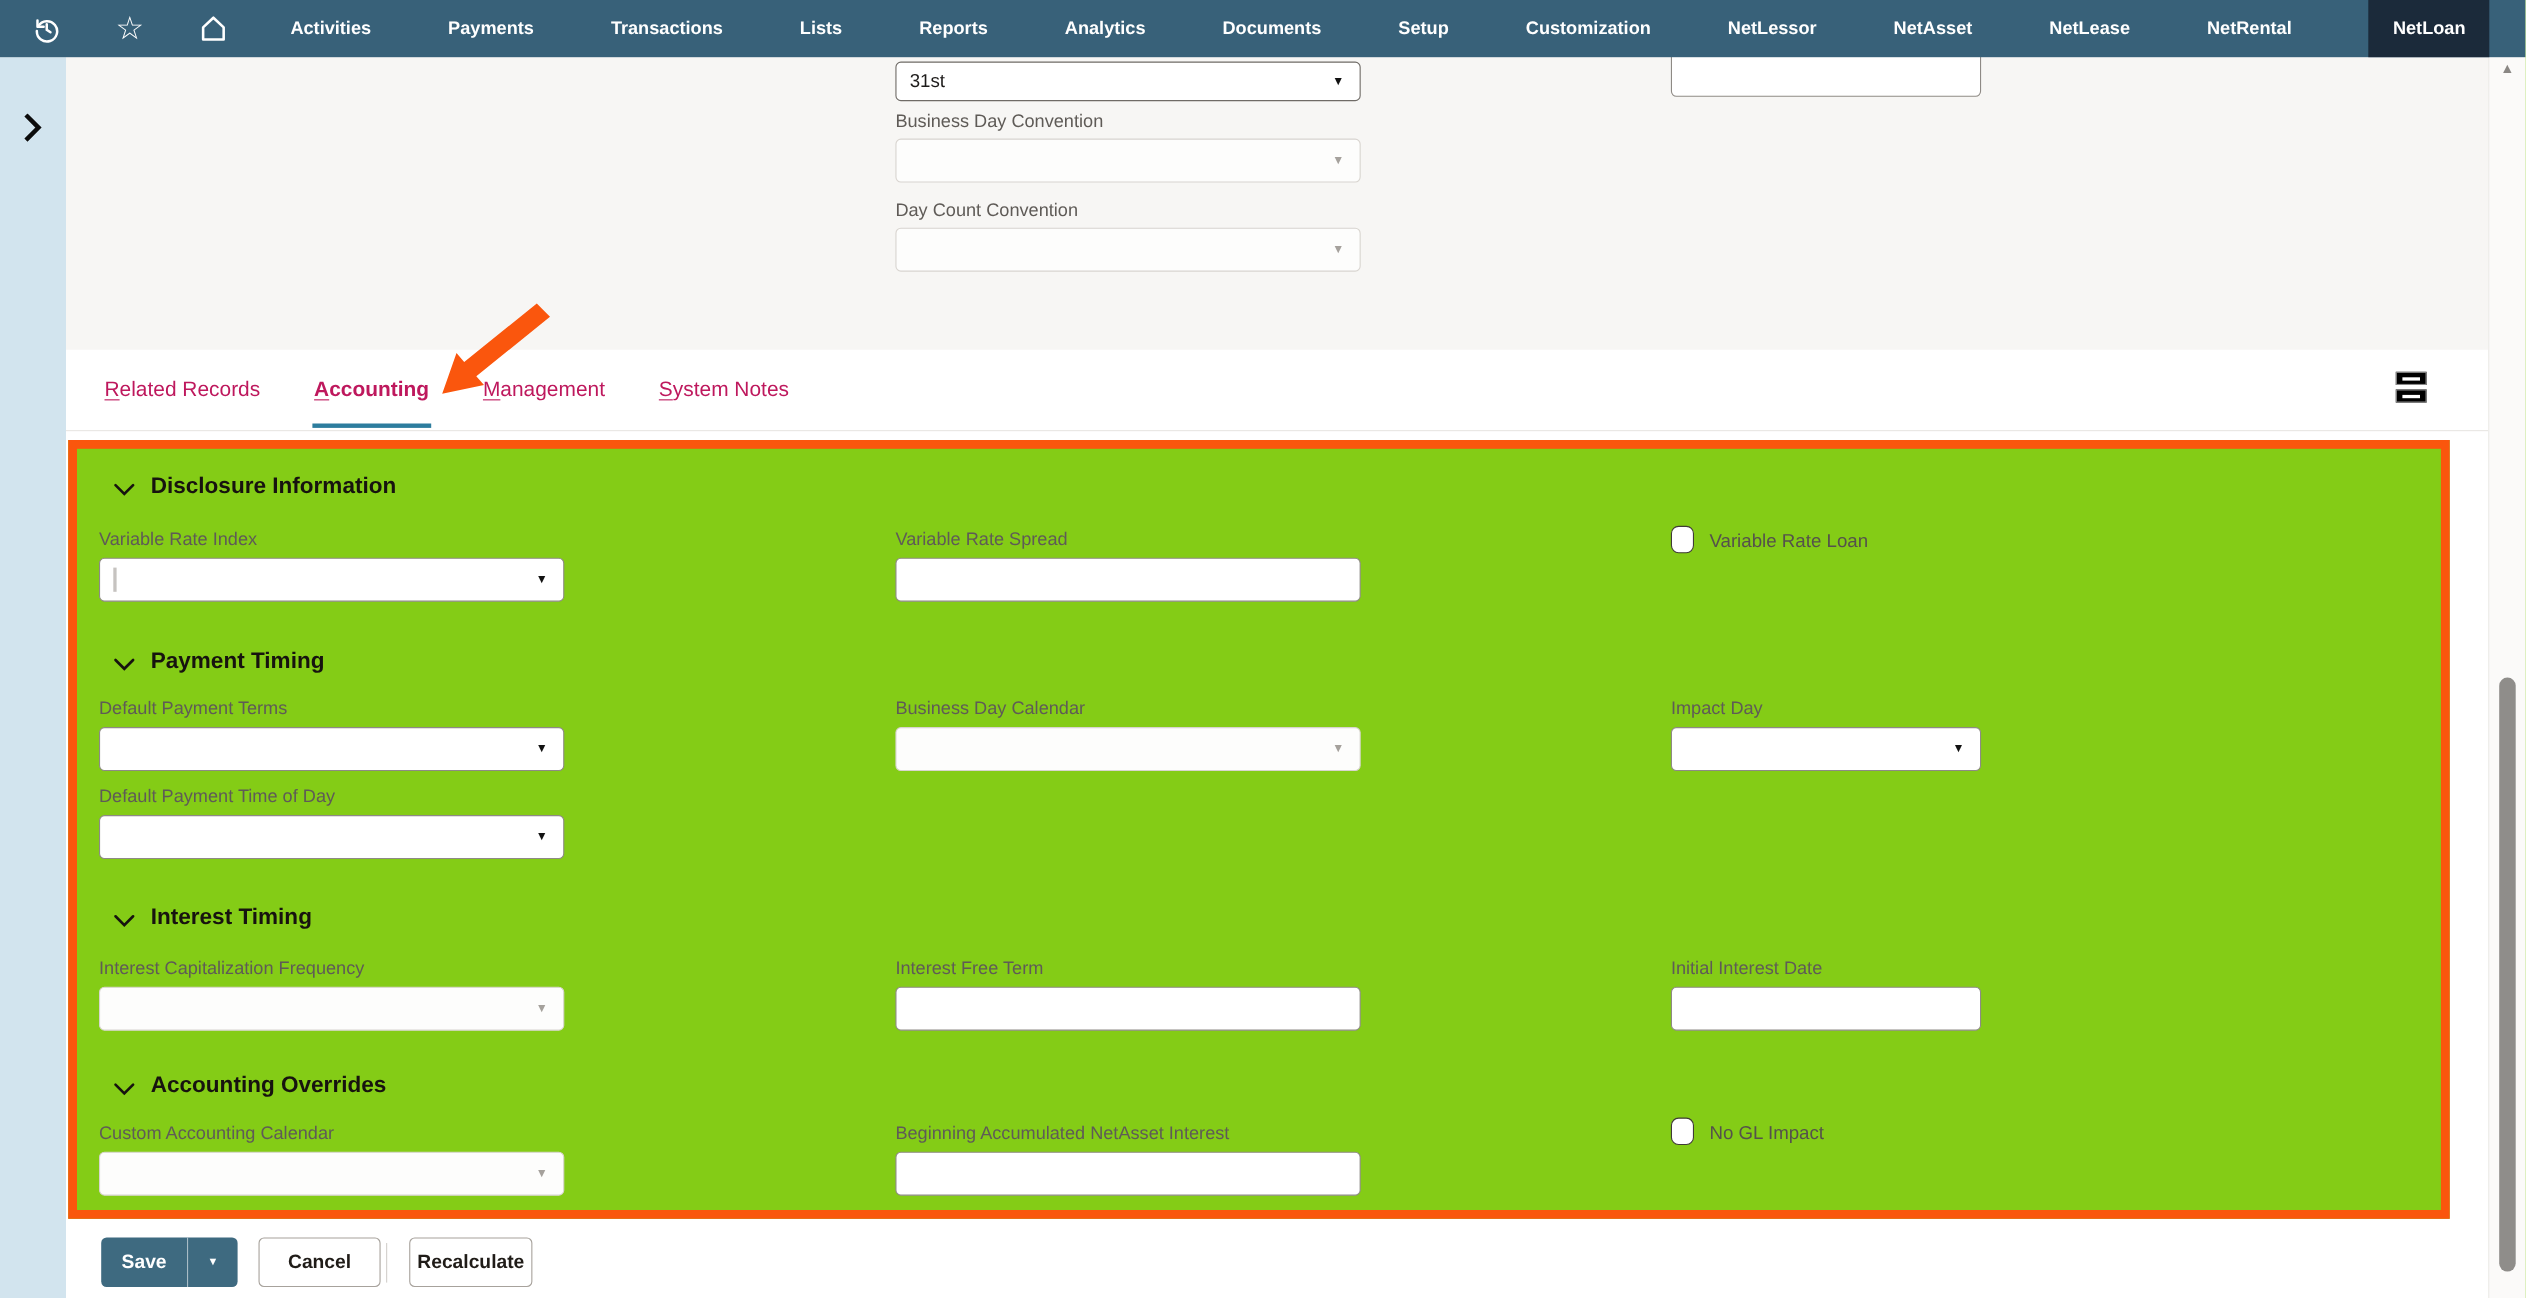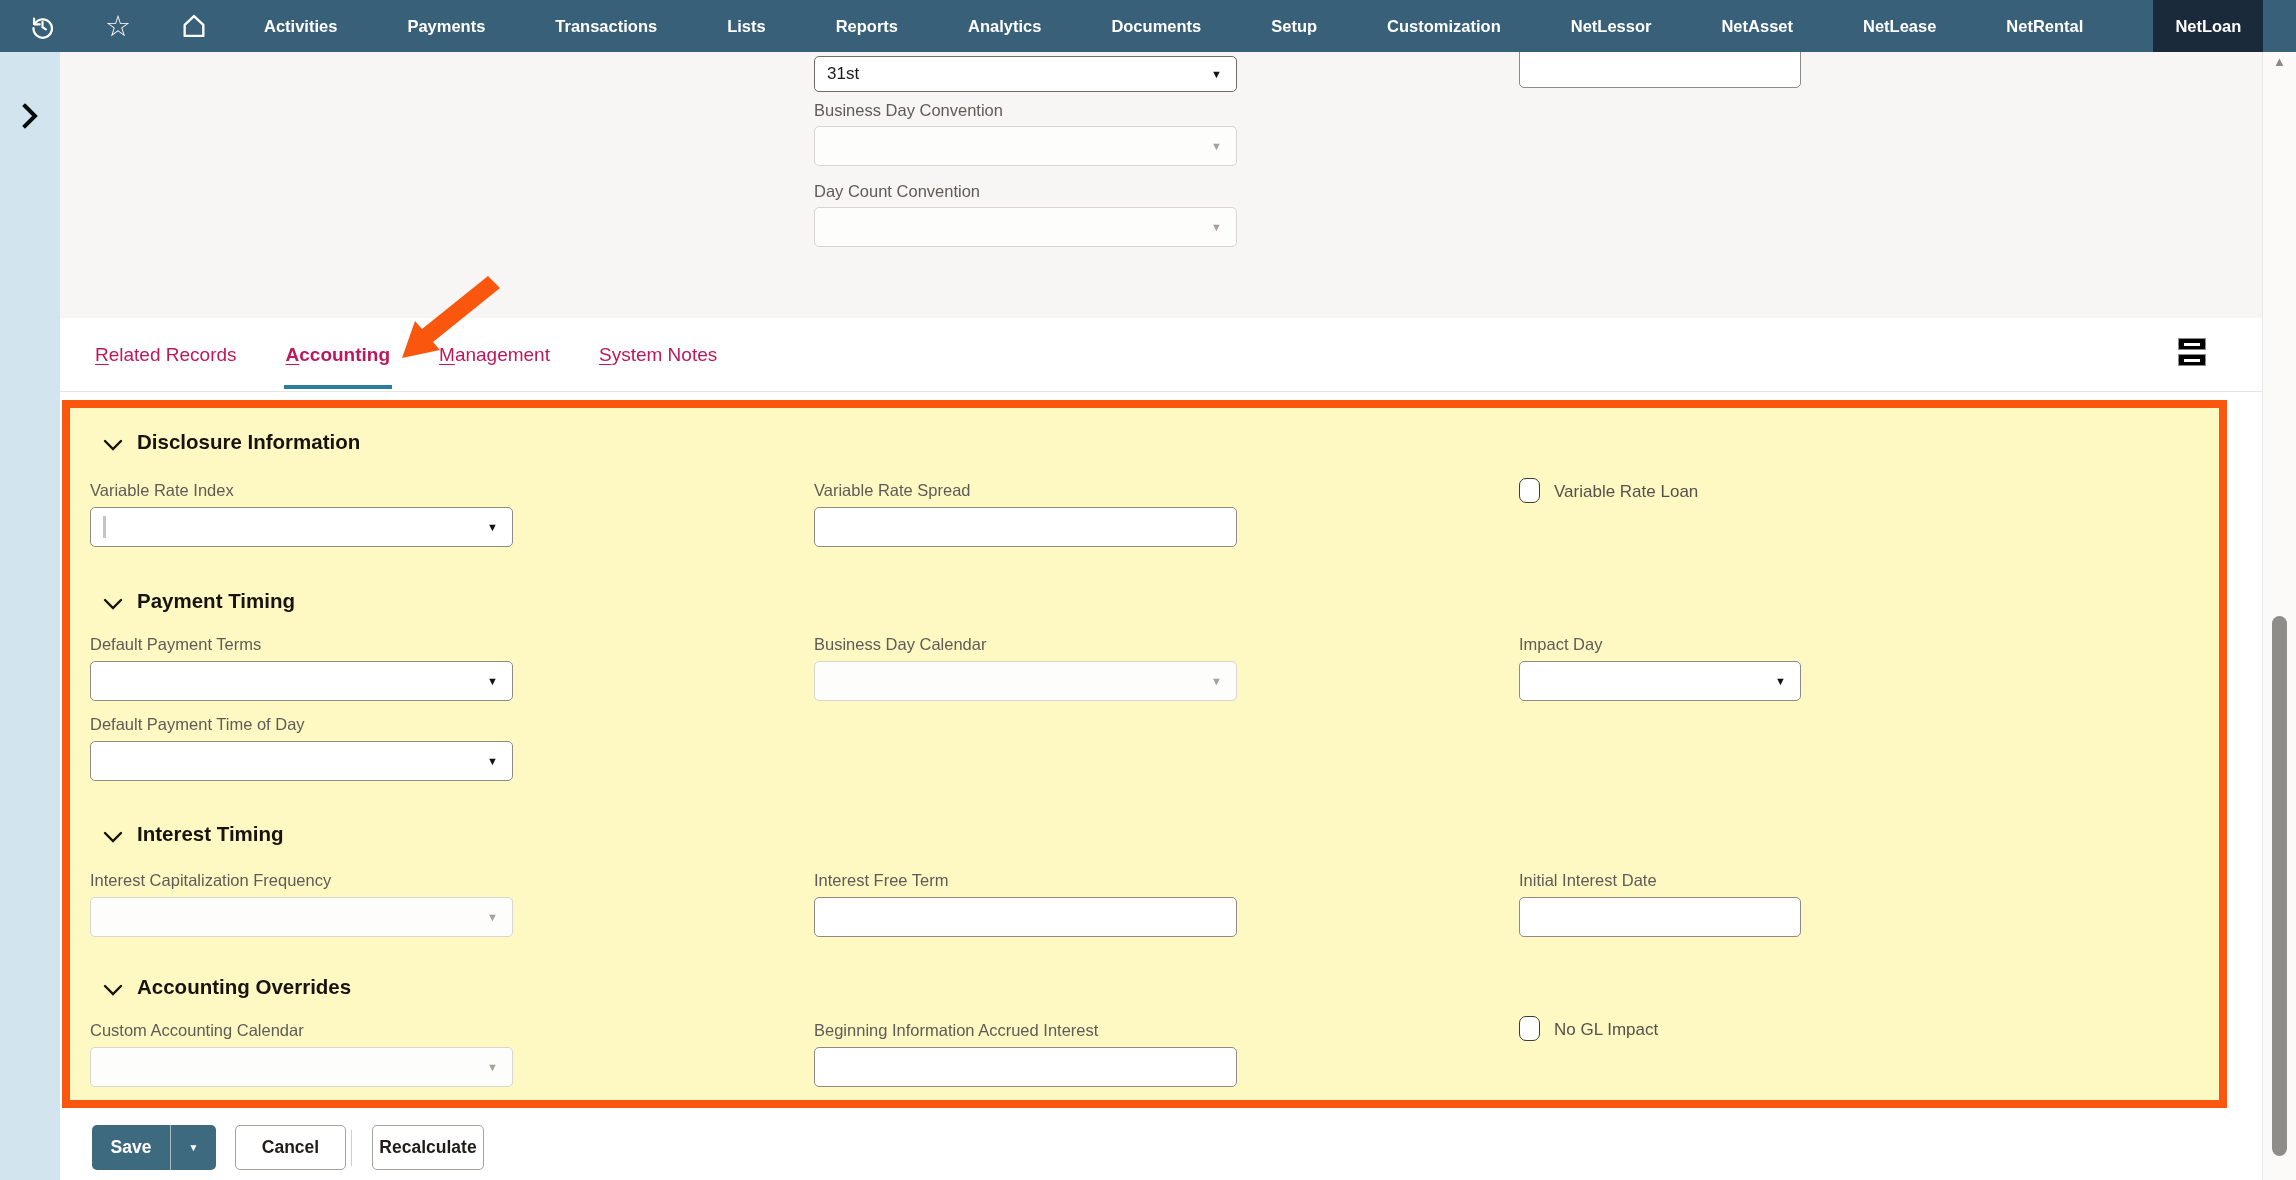--- a/index.html
+++ b/index.html
@@ -55,21 +55,21 @@
   .tab .key{text-decoration:underline;text-underline-offset:3px;}
   .tab.active{font-weight:bold;}
   .tab.active::after{content:'';position:absolute;left:-2px;right:-2px;bottom:2px;height:4px;background:#2d7d9e;}
   .collapse-icon{position:absolute;right:54px;top:20px;width:30px;height:32px;cursor:pointer;}
   .collapse-icon .bar{width:26px;height:10px;background:#000;border:1px solid #8a8a8a;margin-bottom:4px;
                       display:flex;align-items:center;justify-content:center;}
   .collapse-icon .stripe{width:16px;height:3px;background:#fff;}
 
   
   .highlight-rect{position:absolute;left:62px;top:400px;width:2165px;height:708px;
-                  border:8px solid #fa560d;background:#fef9c3;box-sizing:border-box;z-index:3;}
+                  border:8px solid #fa560d;background:#84cc16;box-sizing:border-box;z-index:3;}
   .rect-inner{position:relative;width:100%;height:100%;}
   .annot-arrow{position:absolute;left:396px;top:274px;z-index:40;pointer-events:none;}
 
   
   .sec-chevron{position:absolute;width:20px;height:12px;}
   .sec-title{position:absolute;font-size:20.5px;font-weight:bold;color:#17130f;white-space:nowrap;}
 
   
   .btn-save{position:absolute;left:92px;top:1125px;height:45px;display:flex;border-radius:5px;overflow:hidden;
             background:#3e6a80;color:#fff;font-weight:bold;font-size:17.5px;cursor:pointer;z-index:4;}
@@ -238,21 +238,21 @@
     <svg class="sec-chevron" style="left:33px;top:576px;" width="20" height="12" viewBox="0 0 20 12" fill="none" stroke="#17130f" stroke-width="2.4" stroke-linecap="round">
       <path d="M2 2 L10 10 L18 2"></path>
       </svg>
     <div class="sec-title" style="left:67px;top:567px;">Accounting Overrides</div>
 
     <div class="field-label" style="left:20px;top:612px;">Custom Accounting Calendar</div>
     <div class="dd w-lg disabled" style="left:20px;top:639px;">
       <span class="arrow">▼</span>
     </div>
 
-    <div class="field-label" style="left:744px;top:612px;">Beginning Information Accrued Interest</div>
+    <div class="field-label" style="left:744px;top:612px;">Beginning Accumulated NetAsset Interest</div>
     <div class="ti w-lg" style="left:744px;top:639px;"></div>
 
     <div class="checkbox" style="left:1449px;top:608px;"></div>
     <div class="cb-label" style="left:1484px;top:612px;">No GL Impact</div>
   </div>
 </div>
 
 <div class="btn-save">
   <div class="main">Save</div>
   <div class="split">▼</div>

